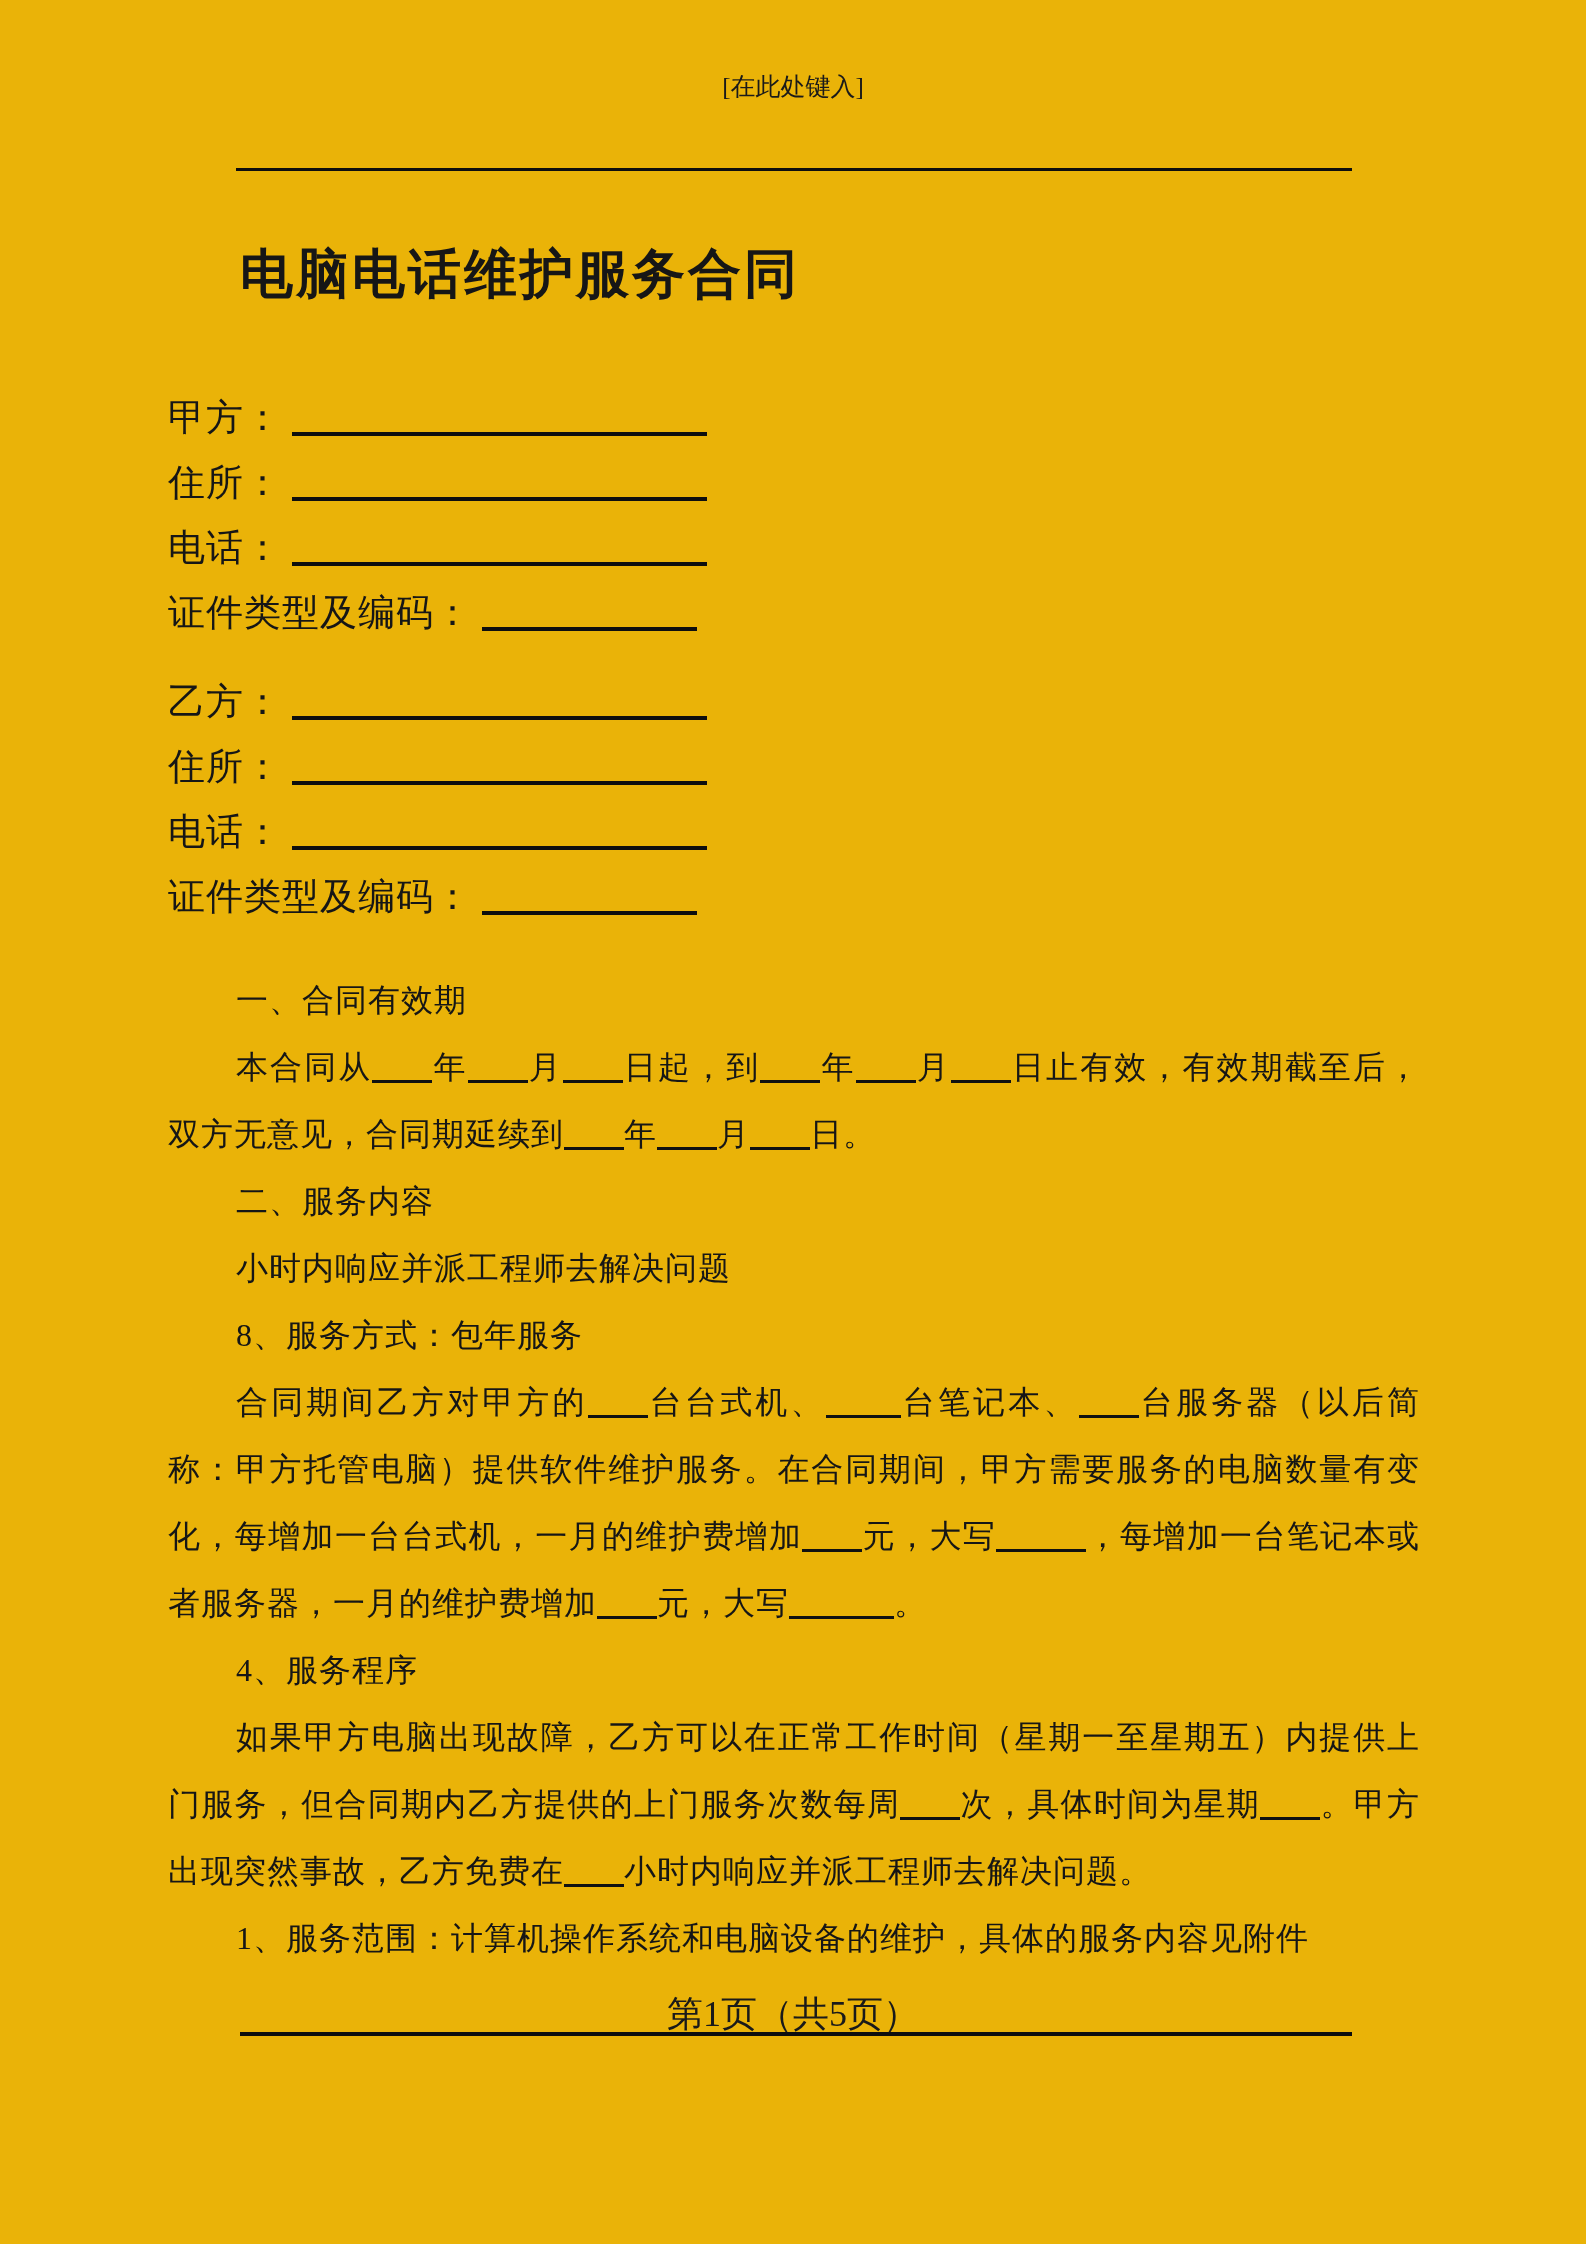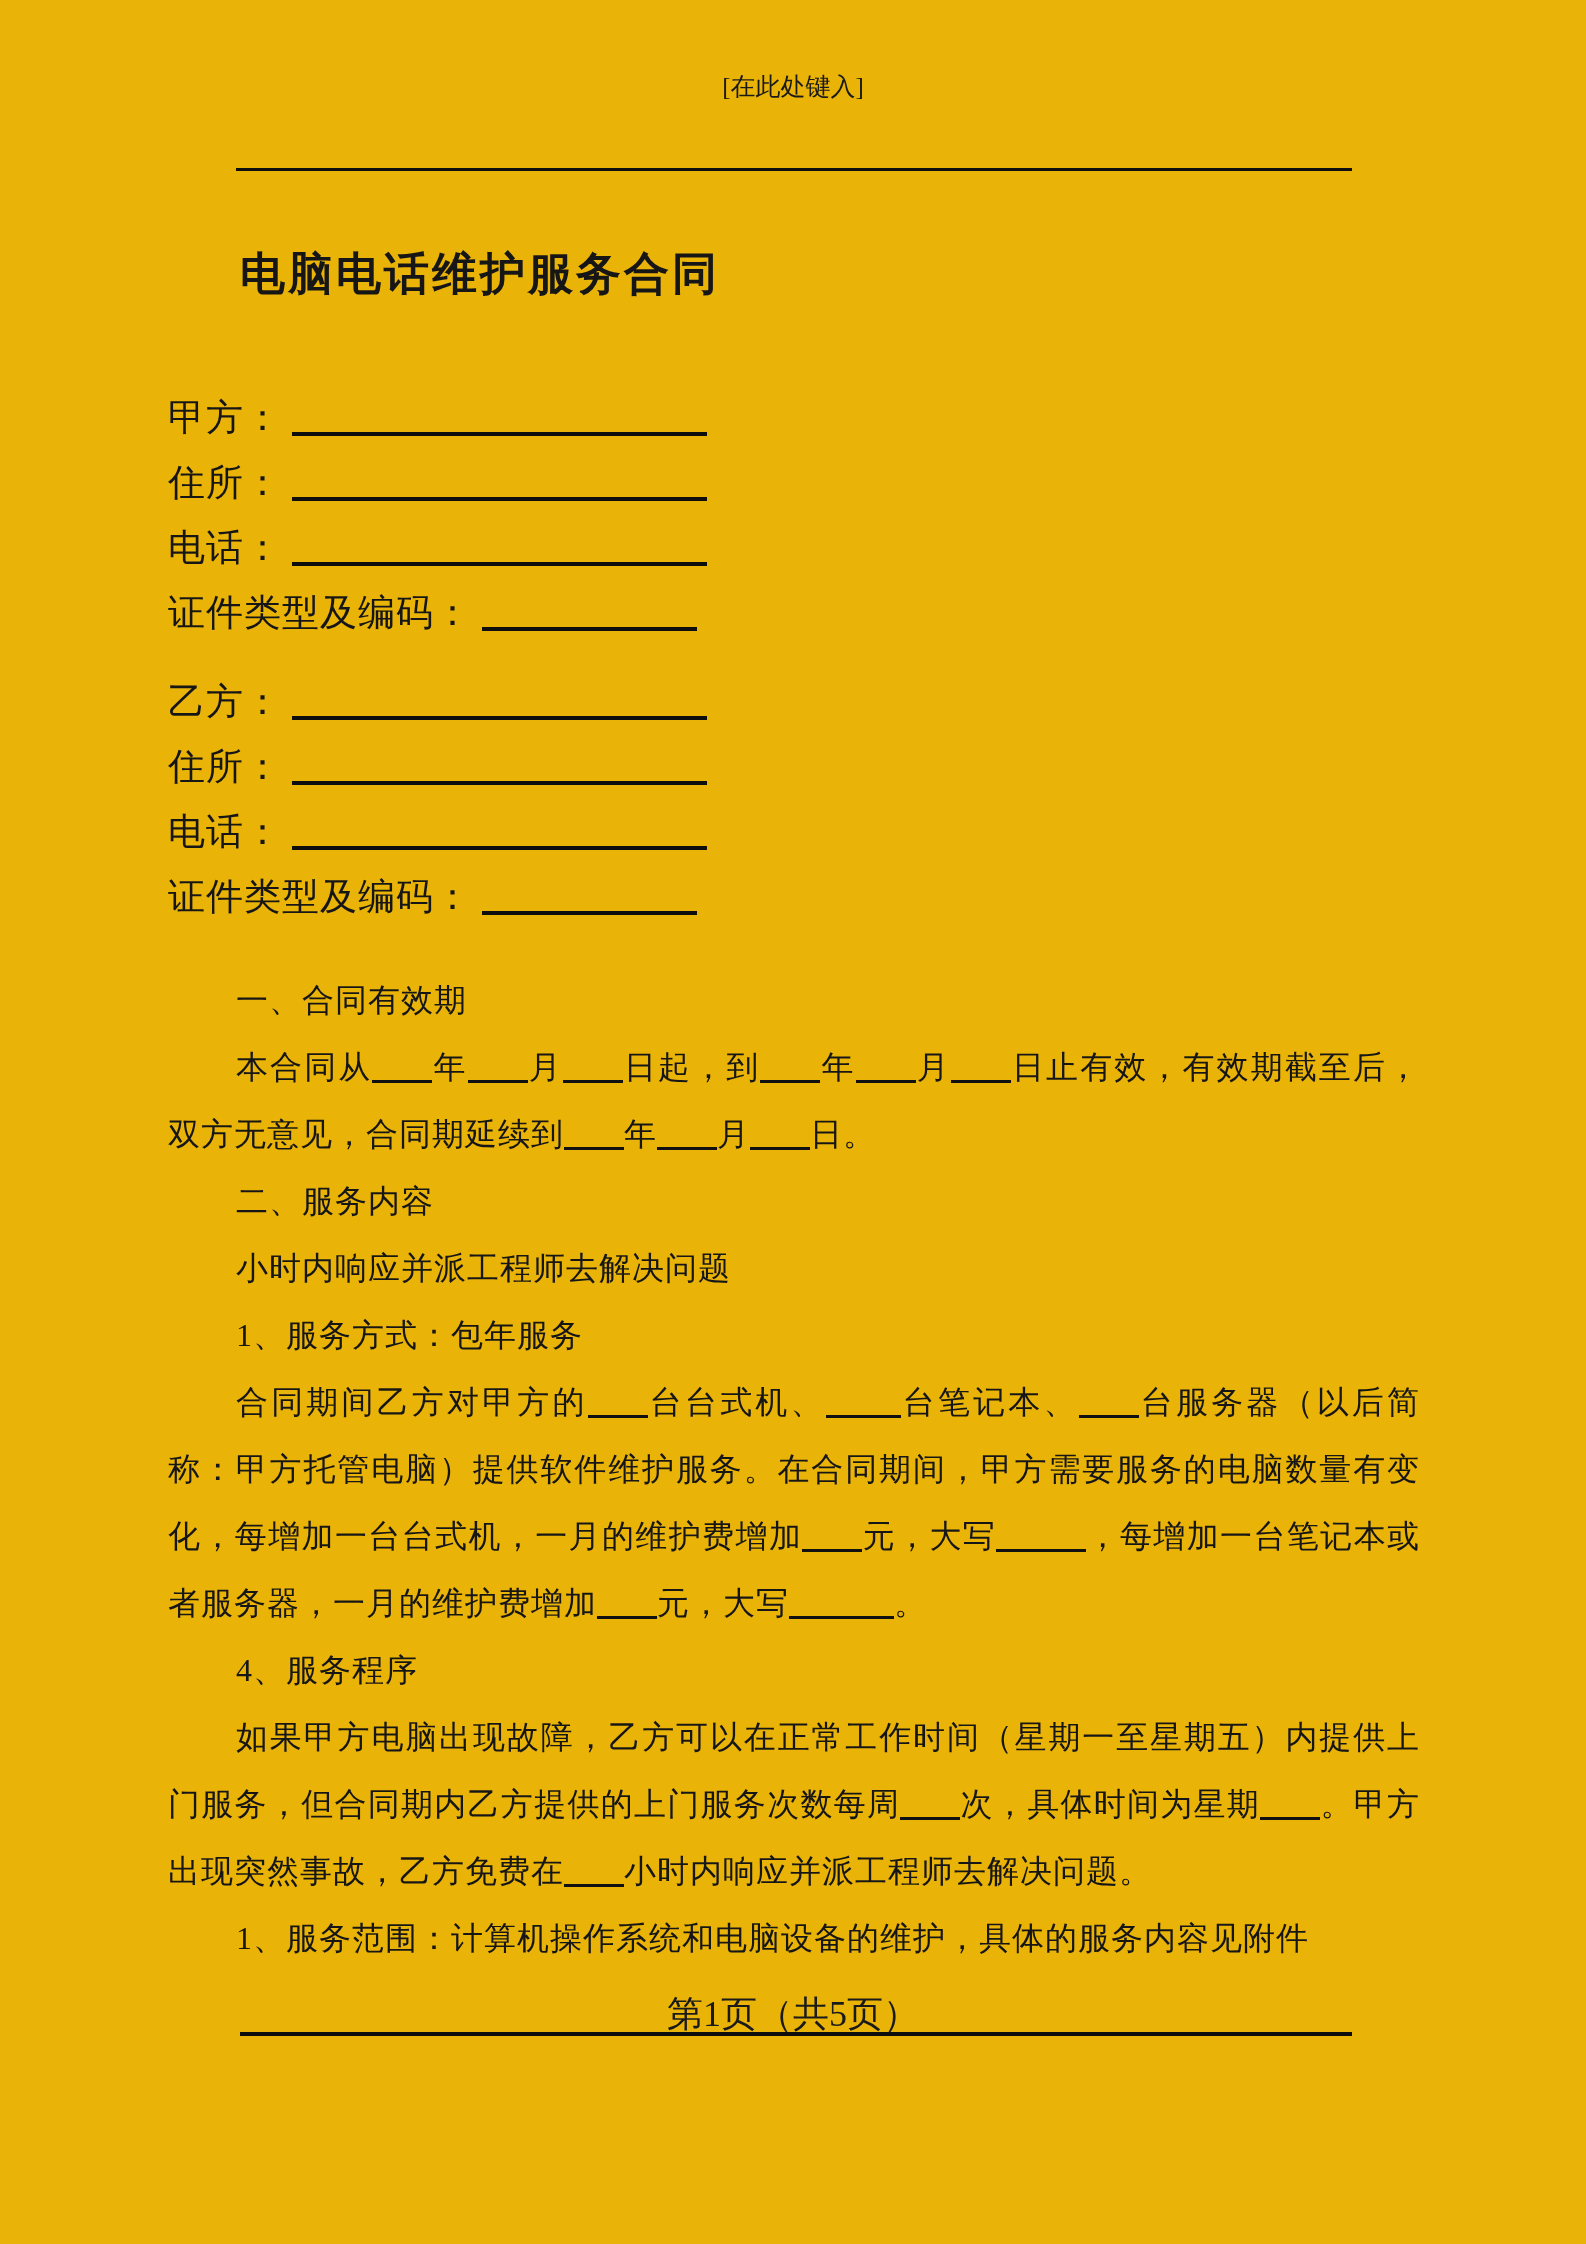--- a/index.html
+++ b/index.html
@@ -22,21 +22,21 @@
   }
   .header-rule {
     margin:64px 234px 0 236px;
     border-top:3px solid #0e0e0e;
     height:0;
   }
   
   .content { padding:0 166px 0 168px; }
   .doc-title {
     margin:74px 0 0 72px;
-    font-size:45px;
+    font-size:53px;
     line-height:58px;
     font-weight:bold;
     letter-spacing:3px;
   }
   .party-block { margin-top:82px; font-size:37px; letter-spacing:1px; }
   .party-block.second { margin-top:24px; }
   .field-row { height:65px; line-height:65px; white-space:nowrap; }
   .field-blank {
     display:inline-block;
     margin-left:10px;
@@ -121,21 +121,21 @@
       </div>
     </div>
 
     <div class="body-text">
 
       <p class="para s1-heading">一、合同有效期</p>
       <p class="para has-blanks">本合同从<span class="blank" style="width:60px"></span>年<span class="blank" style="width:60px"></span>月<span class="blank" style="width:60px"></span>日起，到<span class="blank" style="width:60px"></span>年<span class="blank" style="width:60px"></span>月<span class="blank" style="width:60px"></span>日止有效，有效期截至后，双方无意见，合同期延续到<span class="blank" style="width:60px"></span>年<span class="blank" style="width:60px"></span>月<span class="blank" style="width:60px"></span>日。</p>
 
       <p class="para">二、服务内容</p>
       <p class="para">小时内响应并派工程师去解决问题</p>
-      <p class="para">1、服务方式：包年服务</p>
+      <p class="para">8、服务方式：包年服务</p>
       <p class="para has-blanks">合同期间乙方对甲方的<span class="blank" style="width:60px"></span>台台式机、<span class="blank" style="width:75px"></span>台笔记本、<span class="blank" style="width:60px"></span>台服务器（以后简称：甲方托管电脑）提供软件维护服务。在合同期间，甲方需要服务的电脑数量有变化，每增加一台台式机，一月的维护费增加<span class="blank" style="width:60px"></span>元，大写<span class="blank" style="width:90px"></span>，每增加一台笔记本或者服务器，一月的维护费增加<span class="blank" style="width:60px"></span>元，大写<span class="blank" style="width:105px"></span>。</p>
       <p class="para">4、服务程序</p>
       <p class="para has-blanks">如果甲方电脑出现故障，乙方可以在正常工作时间（星期一至星期五）内提供上门服务，但合同期内乙方提供的上门服务次数每周<span class="blank" style="width:60px"></span>次，具体时间为星期<span class="blank" style="width:60px"></span>。甲方出现突然事故，乙方免费在<span class="blank" style="width:60px"></span>小时内响应并派工程师去解决问题。</p>
       <p class="para">1、服务范围：计算机操作系统和电脑设备的维护，具体的服务内容见附件</p>
     </div>
 
   </div>
 
   <div class="footer-rule"></div>
   <div class="footer-text">第1页（共5页）</div>

